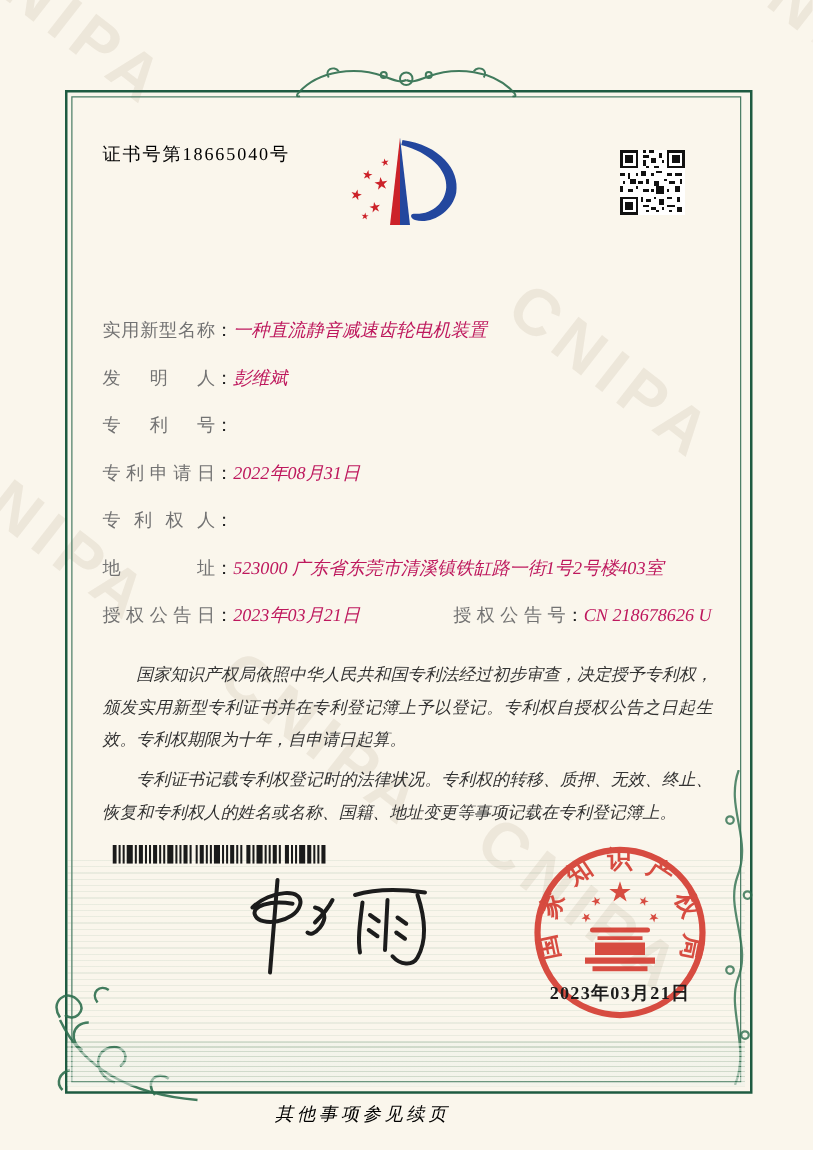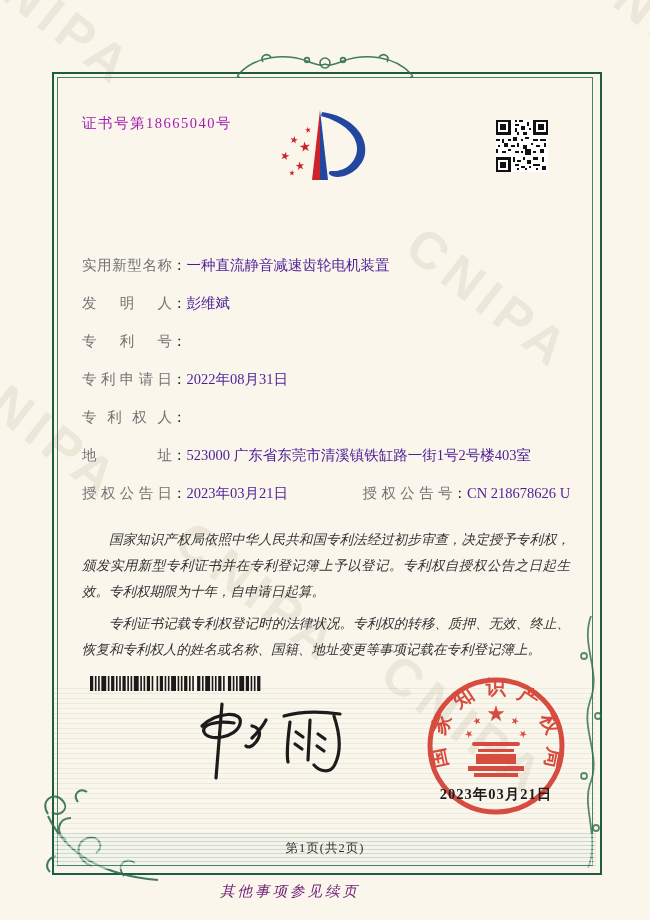--- a/index.html
+++ b/index.html
@@ -22,31 +22,31 @@
     white-space:nowrap;pointer-events:none;user-select:none;z-index:1;
   }
   
   .frame{position:absolute;left:52px;top:72px;width:546px;height:799px;
     border:2px solid #1e5b41;z-index:2;}
   .frame-inner{position:absolute;left:57px;top:77px;width:534px;height:787px;
     border:1px solid #4e8068;z-index:2;}
   .ornament{position:absolute;z-index:3;}
   
   .content{position:absolute;left:52px;top:72px;width:546px;height:799px;z-index:4;}
-  .cert-no{position:absolute;left:30px;top:42px;font-size:14.5px;letter-spacing:1.5px;color:#a21caf;text-align:right;}
+  .cert-no{position:absolute;left:30px;top:42px;font-size:14.5px;letter-spacing:1.5px;color:#000000;text-align:right;}
   .logo{position:absolute;left:216px;top:30px;}
   .qr{position:absolute;left:444px;top:48px;}
   .title{position:absolute;left:0;top:124px;width:100%;text-align:center;
     font-size:29px;font-weight:bold;letter-spacing:7px;color:#111;}
   .fields{position:absolute;left:30px;top:182px;width:496px;}
   .field-row{margin-bottom:15px;line-height:23px;font-size:14.5px;display:flex;}
   .f-label{display:inline-block;width:90px;text-align:justify;text-align-last:justify;
     text-justify:inter-character;flex:none;color:#737373;}
   .f-colon{flex:none;color:#222;}
-  .f-value{color:#4c1d95;}
+  .f-value{color:#be185d;font-style:italic;}
   .grant-first{flex:none;width:176px;}
   .paras{position:absolute;left:30px;top:455px;width:488px;font-size:13.5px;
     line-height:26px;text-align:justify;color:#333;font-style:italic;}
   .paras p{margin:0 0 6px 0;text-indent:2em;}
   .texture{position:absolute;left:2px;top:616px;width:542px;height:145px;
     background:repeating-linear-gradient(180deg,rgba(90,140,110,0.10) 0 1px,transparent 1px 5px);
     z-index:0;}
   .barcode{position:absolute;left:38px;top:604px;}
   .signer{position:absolute;left:36px;top:652px;font-size:15px;color:#1f1f1f;
     font-family:"Liberation Sans","DejaVu Sans",sans-serif;}
@@ -54,21 +54,21 @@
   .signature{position:absolute;left:130px;top:618px;}
   .seal{position:absolute;left:362px;top:592px;z-index:5;opacity:0.9;}
   .seal-date{position:absolute;left:362px;top:713px;width:164px;text-align:center;
     font-size:14.5px;font-weight:bold;letter-spacing:1px;color:#1c1c1c;z-index:6;}
   .footer-band{position:absolute;left:2px;top:761px;width:542px;height:36px;
     background:repeating-linear-gradient(180deg,rgba(60,120,85,0.22) 0 1px,rgba(238,242,234,0.55) 1px 4px);
     z-index:1;}
   .page-info{position:absolute;left:0;top:768px;width:100%;text-align:center;
     font-size:12.5px;color:#2e2e2e;letter-spacing:1px;z-index:2;}
   .continuation{position:absolute;left:0;top:882px;width:580px;text-align:center;
-    font-size:14.5px;letter-spacing:3px;color:#701a75;font-style:italic;z-index:4;}
+    font-size:14.5px;letter-spacing:3px;color:#000000;font-style:italic;z-index:4;}
   svg{display:block;}
 </style>
 </head>
 <body>
 
 <div class="page">
 
   <svg width="0" height="0" style="position:absolute" aria-hidden="true">
     <defs>
       <path id="star" d="M0,-1 L0.2245,-0.309 L0.951,-0.309 L0.363,0.118 L0.588,0.809 L0,0.382 L-0.588,0.809 L-0.363,0.118 L-0.951,-0.309 L-0.2245,-0.309 Z"></path>
@@ -335,18 +335,17 @@
         <use href="#star" transform="translate(109,70) scale(4) rotate(30)"></use>
         <rect x="58" y="78" width="48" height="4" rx="2"></rect>
         <rect x="64" y="85" width="36" height="3"></rect>
         <rect x="62" y="90" width="40" height="10"></rect>
         <rect x="54" y="102" width="56" height="5"></rect>
         <rect x="60" y="109" width="44" height="4"></rect>
       </g>
     </svg>
     <div class="seal-date">2023年03月21日</div>
 
-    <div class="page-info">第1页(共2页)</div>
   </div>
 
   <div class="continuation">其他事项参见续页</div>
 
 </div>
 
 </body></html>

